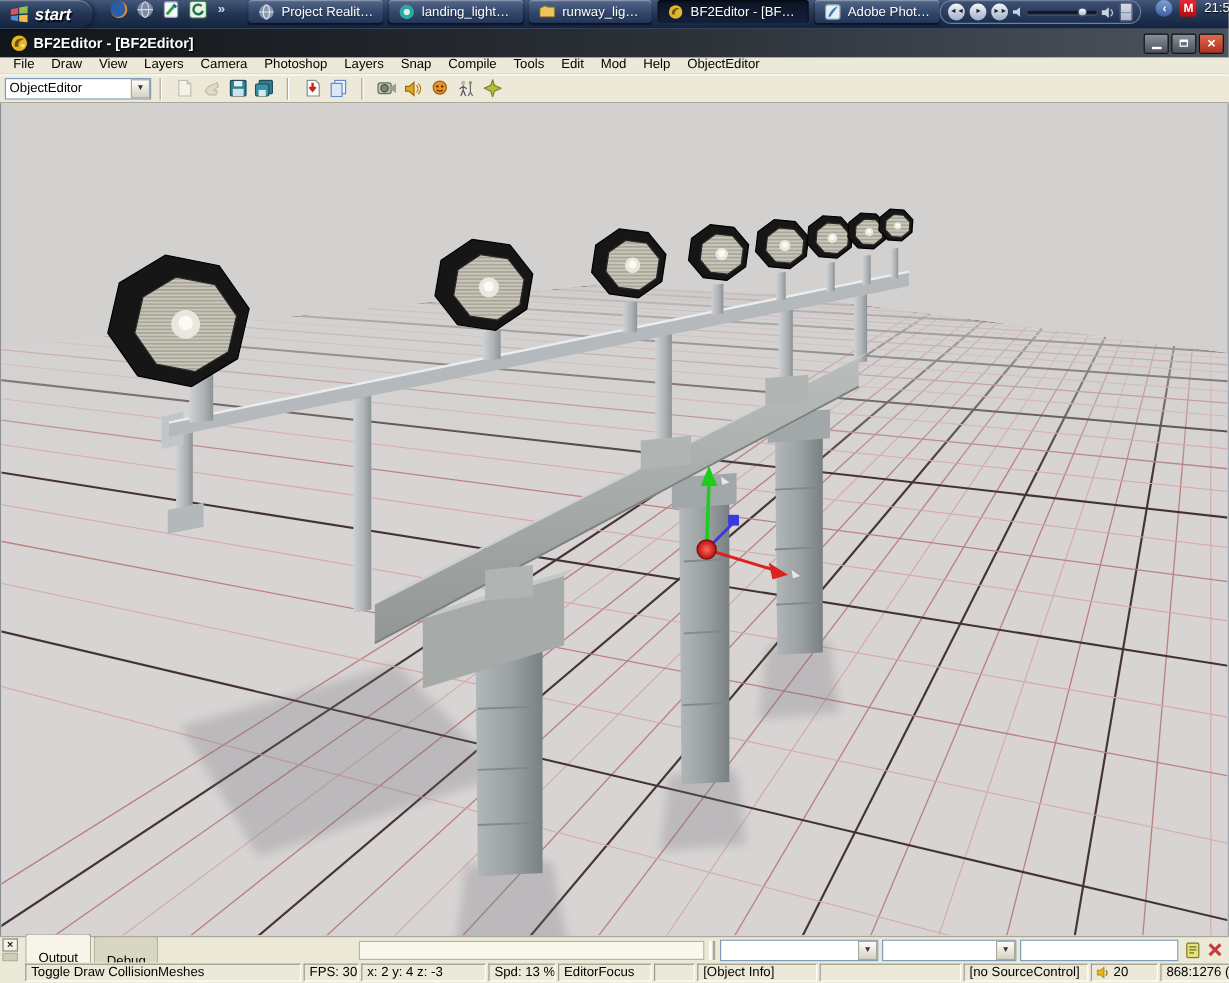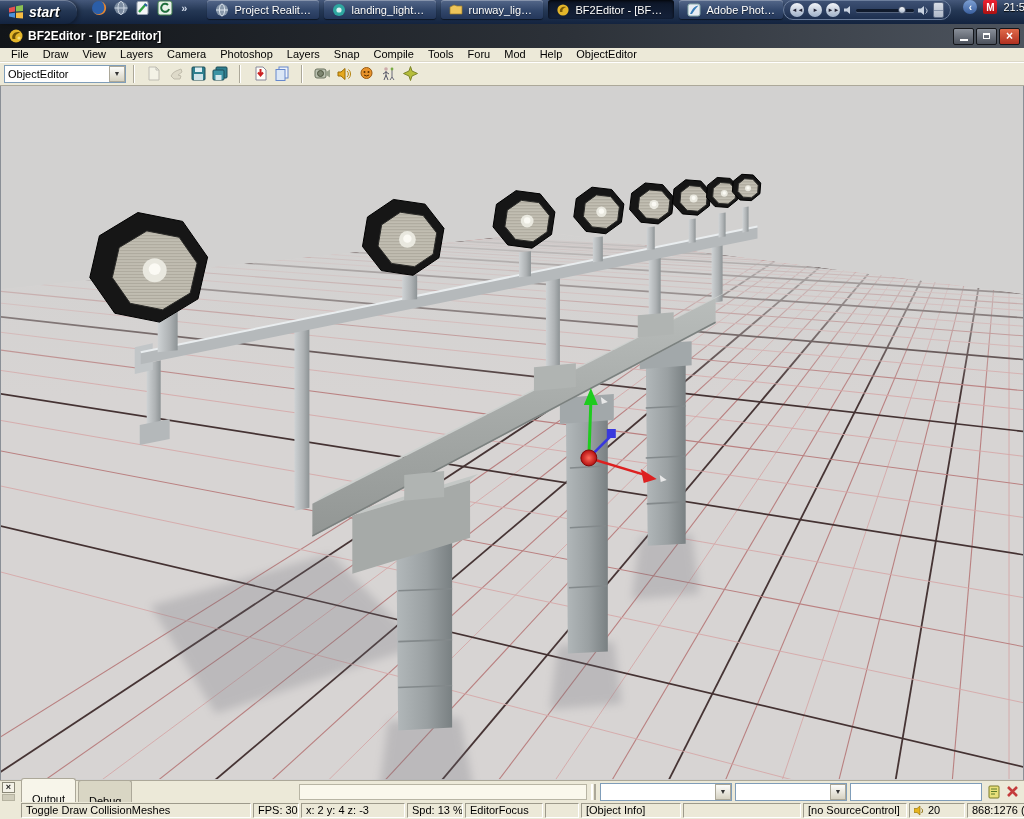--- a/index.html
+++ b/index.html
@@ -246,21 +246,21 @@
     <span class="menu-item">File</span>
     <span class="menu-item">Draw</span>
     <span class="menu-item">View</span>
     <span class="menu-item">Layers</span>
     <span class="menu-item">Camera</span>
     <span class="menu-item">Photoshop</span>
     <span class="menu-item">Layers</span>
     <span class="menu-item">Snap</span>
     <span class="menu-item">Compile</span>
     <span class="menu-item">Tools</span>
-    <span class="menu-item">Foru</span>
+    <span class="menu-item">Edit</span>
     <span class="menu-item">Mod</span>
     <span class="menu-item">Help</span>
     <span class="menu-item">ObjectEditor</span>
   </div>
 
   <div class="toolbar">
     <div class="combo">
       <span class="val">ObjectEditor</span>
       <span class="drop">▼</span>
     </div>

